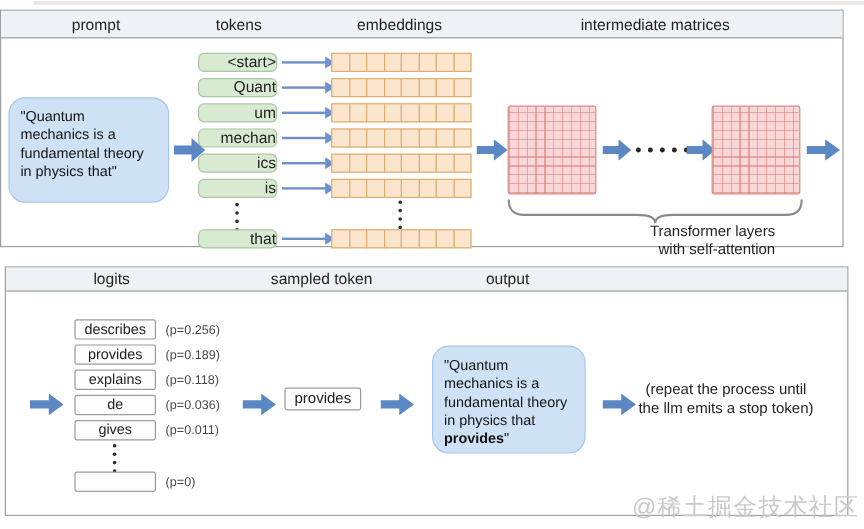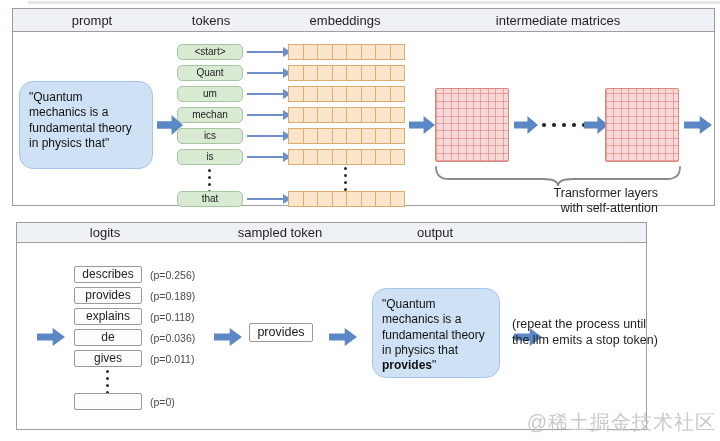--- a/index.html
+++ b/index.html
@@ -23,37 +23,37 @@
   *{box-sizing:border-box;margin:0;padding:0}
   html,body{width:720px;height:441px}
   body{
     position:relative;background:#ffffff;overflow:hidden;
     font-family:"Liberation Sans","DejaVu Sans",sans-serif;color:var(--ink);
   }
   .top-edge{position:absolute;top:1px;left:28px;right:0;height:3px;background:#d4d4d4;opacity:.55}
   .panel{position:absolute;border:1.5px solid var(--panel-border);background:#fff}
   .panel-hdr{position:absolute;left:0;right:0;top:0;background:var(--header-bg);border-bottom:1.5px solid var(--panel-border)}
   .panel-hdr span{position:absolute;transform:translateX(-50%);font-size:13px;color:#1f1f1f;white-space:nowrap}
-  #panel-top{left:12px;top:8px;width:703px;height:198px}
+  #panel-top{left:0;top:8px;width:703px;height:198px}
   #panel-top .panel-hdr{height:23px}
   #panel-top .panel-hdr span{top:4px}
-  #panel-bottom{left:16px;top:222px;width:631px;height:208px}
+  #panel-bottom{left:4px;top:222px;width:703px;height:208px}
   #panel-bottom .panel-hdr{height:20px}
   #panel-bottom .panel-hdr span{top:2px}
 
   .prompt-box{
     position:absolute;background:var(--prompt-fill);border:1.5px solid var(--prompt-border);
     border-radius:14px;padding:8px 9px;font-size:12px;line-height:1.28;color:#111;
   }
   .barrow{position:absolute;background:var(--arrow);
     clip-path:polygon(0 31%,56% 31%,56% 0,100% 50%,56% 100%,56% 69%,0 69%)}
   .token{
     position:absolute;left:164px;width:66px;height:16px;background:var(--token-fill);
-    border:1px solid var(--token-border);border-radius:5px;font-size:10px;line-height:14px;
-    text-align:center;color:#222;
+    border:1px solid var(--token-border);border-radius:5px;font-size:13px;line-height:14px;
+    text-align:right;color:#222;
   }
   .larrow{position:absolute;left:234px;width:44px;height:12px}
   .larrow::before{content:'';position:absolute;left:0;right:6px;top:5px;height:1.5px;background:var(--line-arrow)}
   .larrow::after{content:'';position:absolute;right:0;top:1px;border-left:8px solid var(--line-arrow);
     border-top:5px solid transparent;border-bottom:5px solid transparent}
   .erow{position:absolute;left:275px;width:117px;height:16px;display:flex}
   .erow i{flex:1;background:var(--embed-fill);border:1px solid var(--embed-border);margin-left:-1px}
   .erow i:first-child{margin-left:0}
   .vdots{position:absolute;display:flex;flex-direction:column;align-items:center;gap:4px}
   .vdots i{width:3px;height:3px;border-radius:50%;background:#2a2a2a}
@@ -75,21 +75,21 @@
   }
   .plabel{position:absolute;left:133px;font-size:10.5px;color:#4a4a4a;white-space:nowrap}
   .sampled-box{
     position:absolute;background:#fdfdfd;border:1px solid var(--logit-border);border-radius:2px;
     font-size:12.5px;text-align:center;color:#222;
   }
   .output-box{
     position:absolute;background:var(--prompt-fill);border:1.5px solid var(--prompt-border);
     border-radius:14px;padding:8px 9px;font-size:12px;line-height:1.28;color:#111;
   }
-  .repeat-note{position:absolute;font-size:12.5px;line-height:16px;color:#1f1f1f}
+  .repeat-note{position:absolute;text-align:center;font-size:12.5px;line-height:16px;color:#1f1f1f}
   .watermark{position:absolute;right:4px;top:409px;font-size:20px;color:var(--watermark);letter-spacing:1px}
 </style>
 </head>
 <body>
 
 <div class="top-edge"></div>
 
 <section class="panel" id="panel-top">
   <div class="panel-hdr">
     <span style="left:79px">prompt</span>

